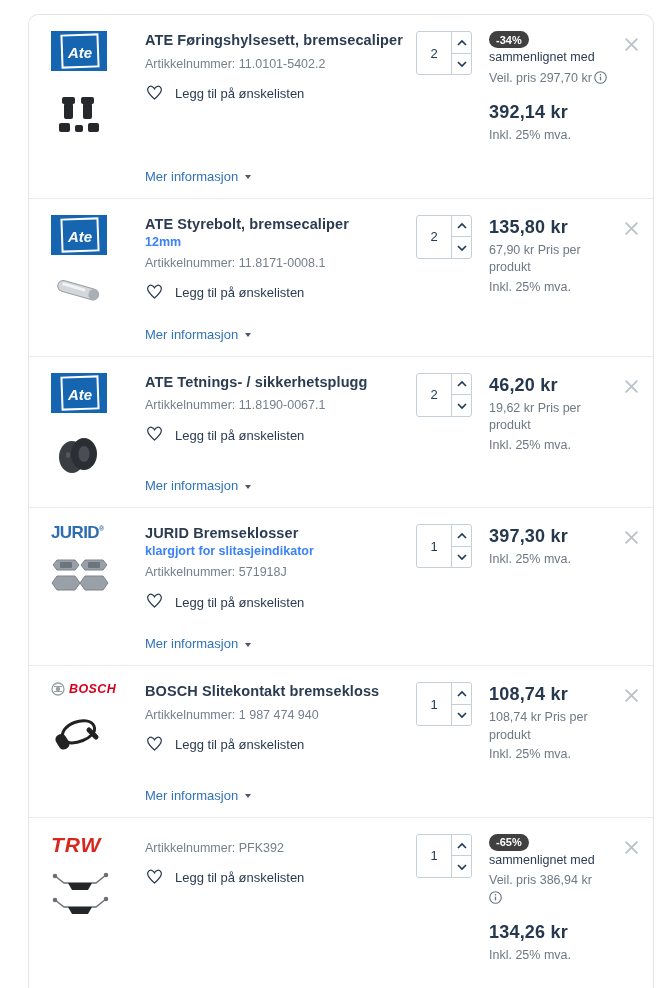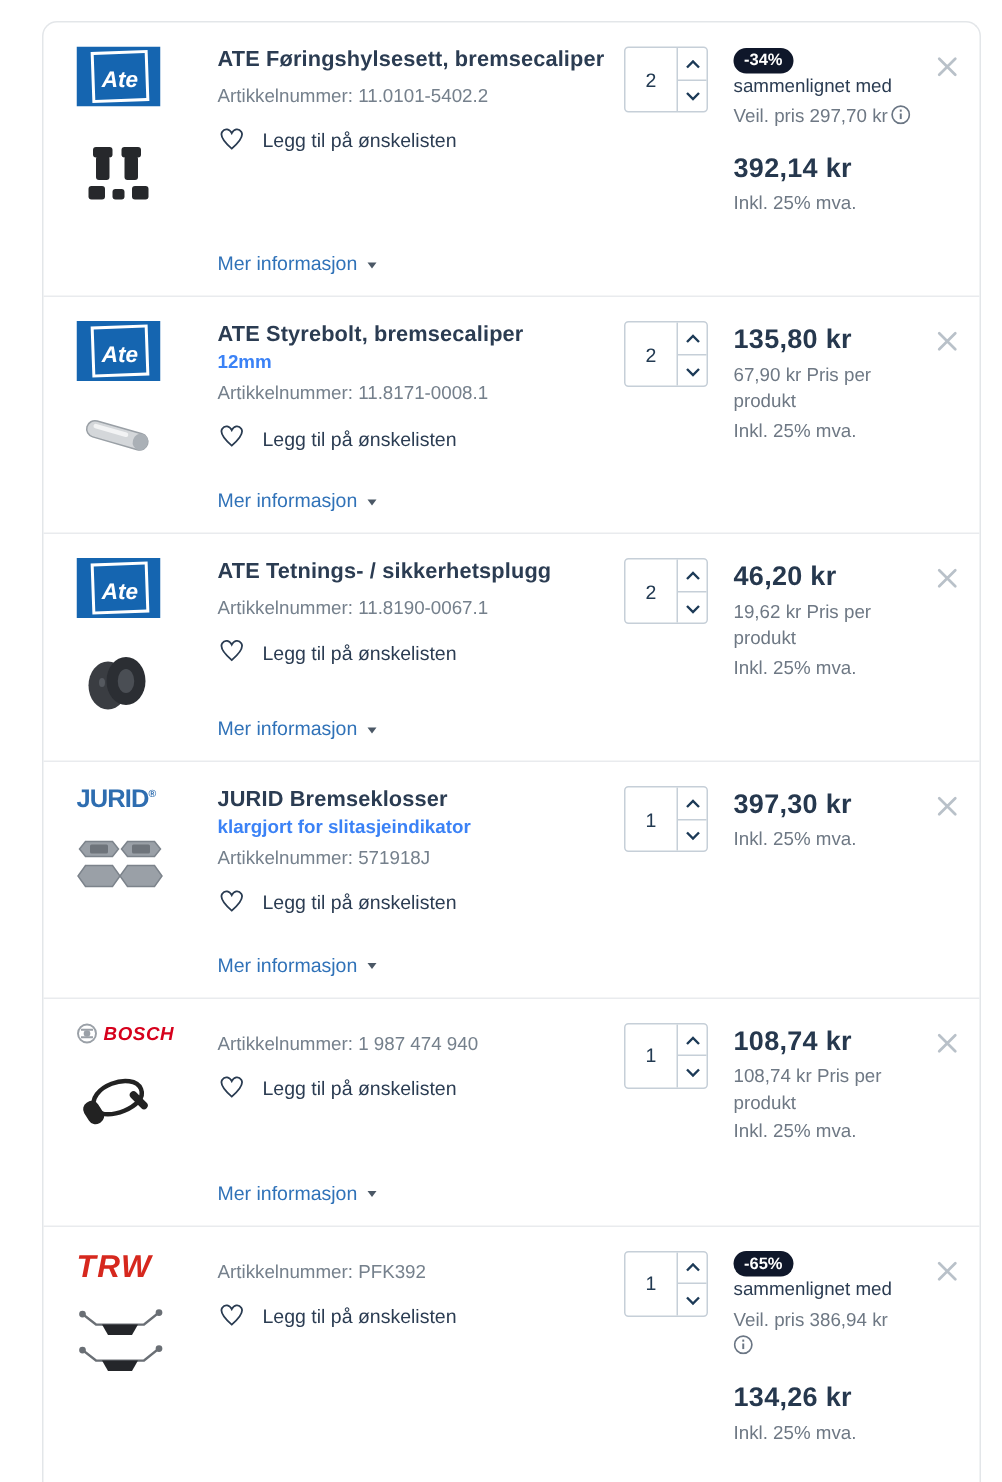--- a/index.html
+++ b/index.html
@@ -39,21 +39,21 @@
 
   .controls { flex:none; display:flex; align-items:flex-start; }
   .stepper { width:56px; height:44px; border:1px solid #c6cfd8; border-radius:3px; display:flex; background:#fff; flex:none; }
   .qty-input { width:34px; height:100%; border:none; text-align:center; font-size:13px; color:#223a52; outline:none; background:transparent; font-family:inherit; }
   .arrows { width:20px; border-left:1px solid #c6cfd8; display:flex; flex-direction:column; }
   .arrow-btn { flex:1; display:flex; align-items:center; justify-content:center; background:none; border:none; padding:0; cursor:pointer; }
   .arrow-btn + .arrow-btn { border-top:1px solid #c6cfd8; }
 
   .pricing { width:120px; margin-left:17px; font-size:12.5px; color:#6e7884; line-height:1.4; flex:none; }
   .badge-line { color:#2b3c52; }
-  .badge { background:#0f172a; color:#fff; font-weight:bold; font-size:11px; padding:1.5px 7px; border-radius:9px; margin-right:3px; display:inline-block; line-height:1.3; }
+  .badge { background:#404040; color:#fff; font-weight:bold; font-size:11px; padding:1.5px 7px; border-radius:9px; margin-right:3px; display:inline-block; line-height:1.3; }
   .veil-line { margin-top:3px; }
   .veil-line .info-btn { background:none; border:none; padding:0; cursor:pointer; vertical-align:-2px; margin-left:2px; }
   .veil-line.own-line .info-btn { display:block; margin-left:0; margin-top:1px; }
   .price { font-size:18px; color:#26384e; font-weight:700; letter-spacing:.2px; }
   .pricing.has-badge .price { margin-top:13px; }
   .price-note { margin-top:2px; }
   .vat-note { margin-top:2px; }
 
   .close-btn { margin-left:13px; margin-top:4px; background:none; border:none; padding:2px; cursor:pointer; flex:none; }
 </style>
@@ -355,20 +355,21 @@
         </div>
       <div class="product-photo"><svg width="50" height="48" viewBox="0 0 50 48">
             <path d="M12 32 C6 16 38 6 43 18 C48 30 18 40 14 32" fill="none" stroke="#222" stroke-width="3"></path>
             <rect x="6" y="26" width="11" height="16" rx="5" transform="rotate(-32 11 34)" fill="#222"></rect>
             <path d="M38 22 l7 7" stroke="#222" stroke-width="5" stroke-linecap="round"></path>
           </svg></div>
     </div>
     <div class="main">
       <div class="top">
         <div class="info">
+          <h3 class="title">BOSCH Slitekontakt bremsekloss</h3>
 
           <div class="artnum">
             <span>Artikkelnummer:</span>
             <span>1 987 474 940</span>
           </div>
           <button class="wishlist">
             <span><svg width="19" height="17" viewBox="0 0 24 22">
                   <path d="M12 19.5 C4.5 13 1.6 8.2 3.8 4.9 C6.1 1.6 10.2 2.6 12 6.2 C13.8 2.6 17.9 1.6 20.2 4.9 C22.4 8.2 19.5 13 12 19.5 Z" fill="none" stroke="#2a3c52" stroke-width="1.6"></path>
                 </svg></span>
             <span>Legg til på ønskelisten</span>

